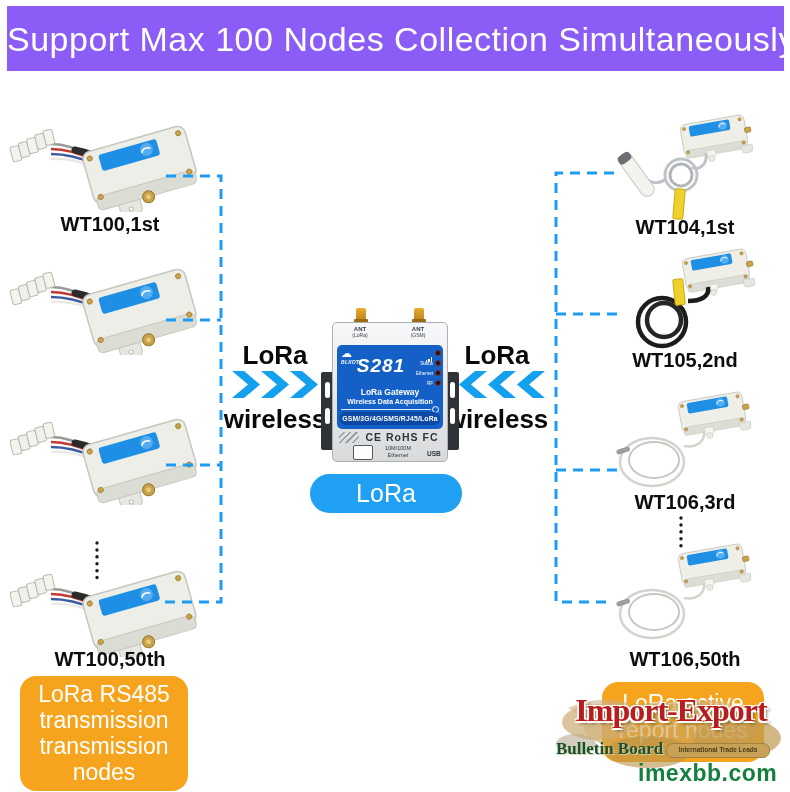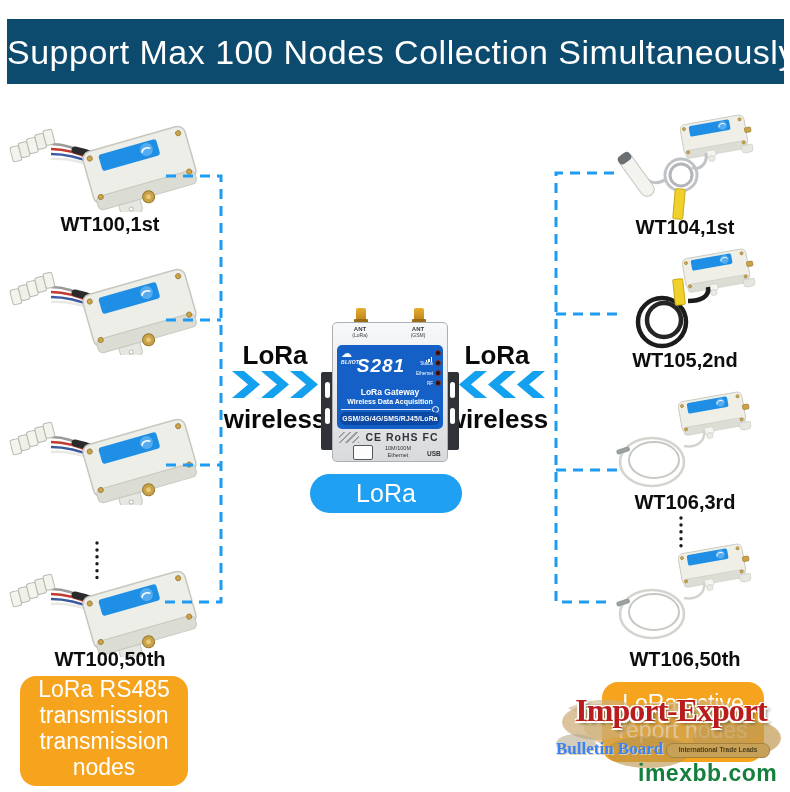--- a/index.html
+++ b/index.html
@@ -1,20 +1,20 @@
 <!DOCTYPE html>
 <html><head>
 <meta charset="utf-8">
 <style>
   html,body{margin:0;padding:0;background:#fff;}
   #canvas{position:relative;width:790px;height:792px;background:#ffffff;overflow:hidden;
           font-family:"Liberation Sans", sans-serif;}
 
   
-  .header{position:absolute;left:7px;top:19px;width:777px;height:65px;background:#0c4a6e;
+  .header{position:absolute;left:7px;top:6px;width:777px;height:65px;background:#8b5cf6;
           color:#fff;font-size:34px;font-weight:400;line-height:66px;
           letter-spacing:.5px;white-space:nowrap;}
 
   
   .node-label{position:absolute;width:190px;text-align:center;font-weight:bold;
               font-size:20px;color:#0d0d0d;}
 
   
   .dev{position:absolute;}
 
@@ -66,33 +66,33 @@
   .gw-power{position:absolute;left:20px;top:122px;width:18px;height:13px;background:#fdfdfd;
             border:1.5px solid #53585C;border-radius:2px;}
   .gw-eth{position:absolute;left:44px;top:122px;width:42px;text-align:center;color:#30353a;
           font-size:5.5px;line-height:6.5px;}
   .gw-eth span{display:block;}
   .gw-usb{position:absolute;left:94px;top:127px;color:#30353a;font-size:6.5px;font-weight:bold;}
 
   
   .badge{position:absolute;background:#F6A41E;border-radius:16px;color:#fff;text-align:center;z-index:1;}
   .badge .bl{font-size:23px;line-height:26px;}
-  #badge-left{left:20px;top:676px;width:168px;height:110px;}
+  #badge-left{left:20px;top:676px;width:168px;height:110px;padding-top:5px;}
   #badge-right{left:602px;top:682px;width:162px;height:72px;padding-top:8px;}
   #badge-right .bl{line-height:27px;}
 
   
   .wm{position:absolute;left:552px;top:686px;width:238px;height:106px;z-index:2;}
   .wm-map{position:absolute;left:0;top:0;}
   .wm-title{position:absolute;left:0;top:6px;width:238px;text-align:center;
             font-family:"Liberation Serif", serif;font-weight:bold;font-size:32px;color:#b91c1c;
             letter-spacing:-1px;
             text-shadow:-1.5px -1.5px 0 #fff,1.5px -1.5px 0 #fff,-1.5px 1.5px 0 #fff,1.5px 1.5px 0 #fff,3px 3px 3px rgba(60,50,10,.55);}
   .wm-sub{position:absolute;left:4px;top:53px;font-family:"Liberation Serif", serif;font-weight:bold;
-          font-size:17px;color:#3b82f6;text-shadow:1px 1px 0 #d9cfa8;}
+          font-size:17px;color:#14532d;text-shadow:1px 1px 0 #d9cfa8;}
   .wm-ribbon{position:absolute;left:114px;top:57px;width:102px;height:13px;background:#C8A159;
              border:1px solid #A3823D;border-radius:7px;font-size:6.5px;font-weight:bold;color:#4A3C16;
              text-align:center;line-height:12px;}
   .wm-site{position:absolute;left:86px;top:74px;font-size:23px;font-weight:bold;color:#15803d;letter-spacing:.5px;}
 </style>
 </head>
 <body>
 
 <div id="canvas">
 

